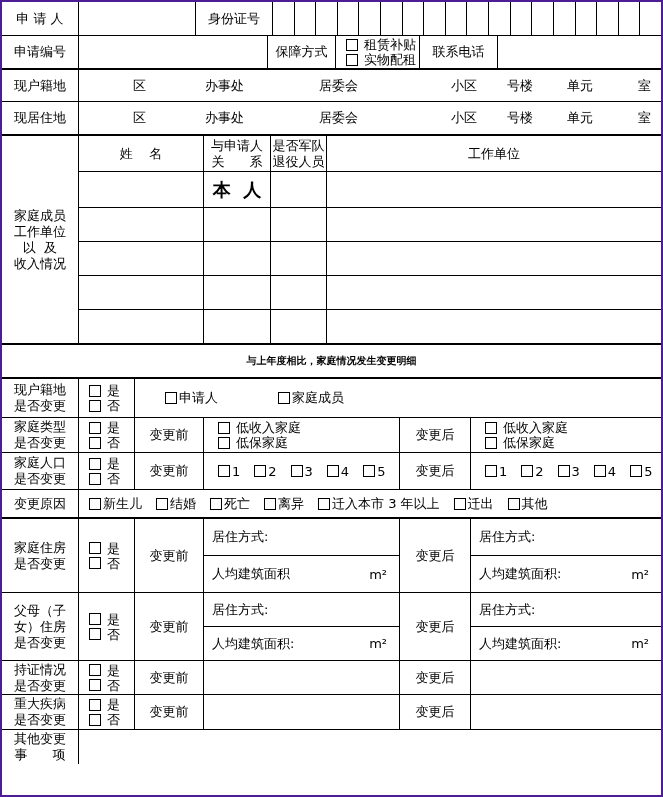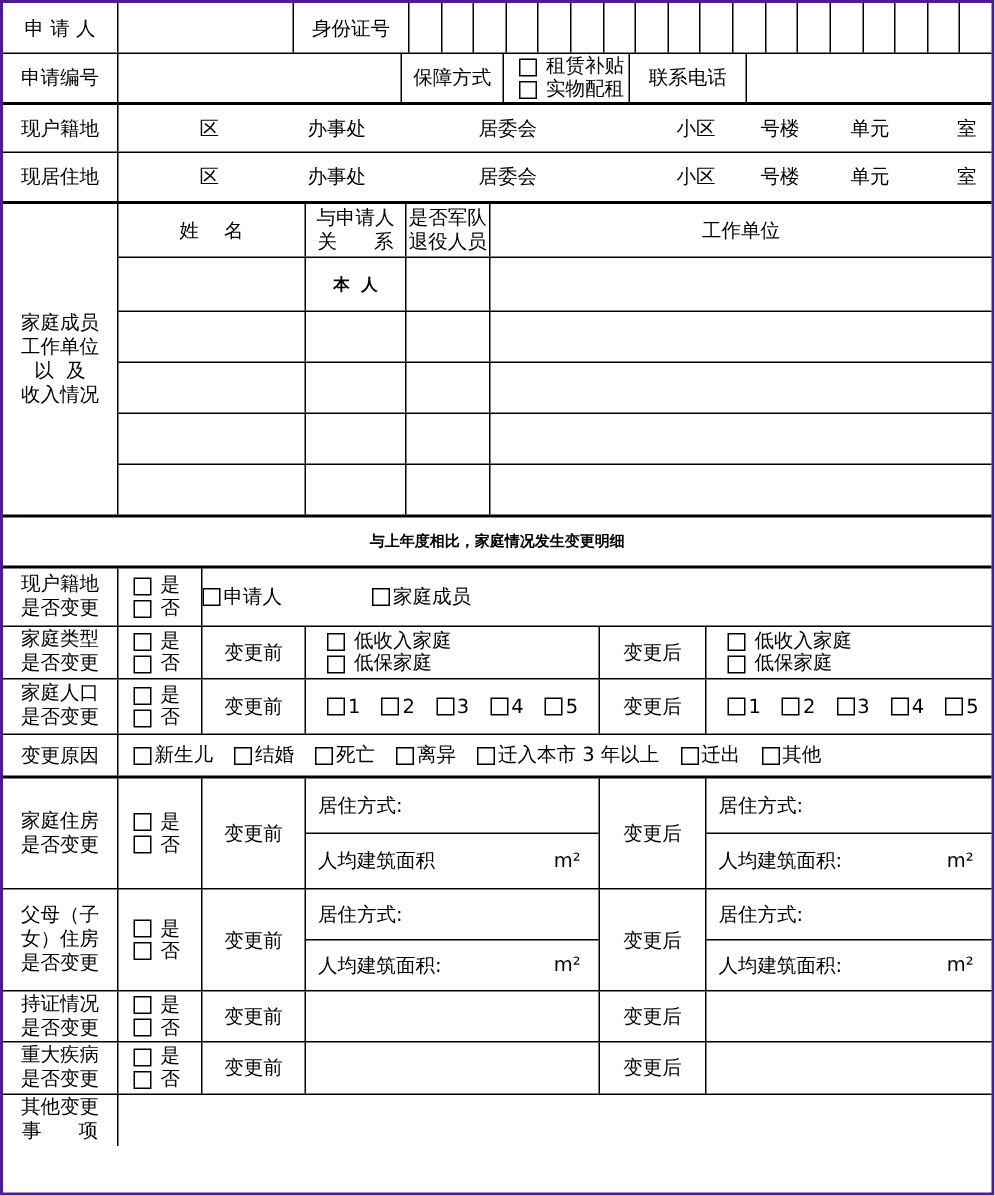--- a/index.html
+++ b/index.html
@@ -41,31 +41,31 @@
       vertical-align:middle;margin-right:2px;flex-shrink:0;background:#fff;}
   .cb.sp{margin-right:6px;}
   .optline{display:flex;align-items:center;line-height:15px;white-space:pre;}
   .lh16{line-height:16px;}
   .addr span{position:absolute;top:50%;transform:translateY(-50%);white-space:pre;}
   .famtable{flex-direction:column;}
   .frow{display:flex;border-top:1px solid #000;flex-shrink:0;}
   .frow:first-child{border-top:none;}
   .fc{box-sizing:border-box;border-left:1px solid #000;display:flex;}
   .fc:first-child{border-left:none;}
-  .bold{font-weight:bold;font-size:11px;}
+  .bold{font-weight:bold;font-size:18px;}
   .title{font-weight:bold;font-size:10px;}
   .stack{flex-direction:column;padding:0;}
   .sub{box-sizing:border-box;display:flex;align-items:center;padding:0 8px;flex:1;}
   .sub+.sub{border-top:1px solid #000;}
   .unit{margin-left:auto;padding-right:4px;}
   .gap14{margin-left:14px;}
   .gap60{margin-left:60px;}
   .pl10{padding-left:10px;}
   .pl14{padding-left:14px;}
-  .pl30{font-family:Liberation Mono, monospace;}
+  .pl30{padding-left:30px;font-family:Liberation Mono, monospace;}
 </style>
 </head>
 <body>
 
 <div class="form">
 
   <div class="row h33">
     <div class="c w76 cc">
         <span class="t">申 请 人</span>
       </div>

